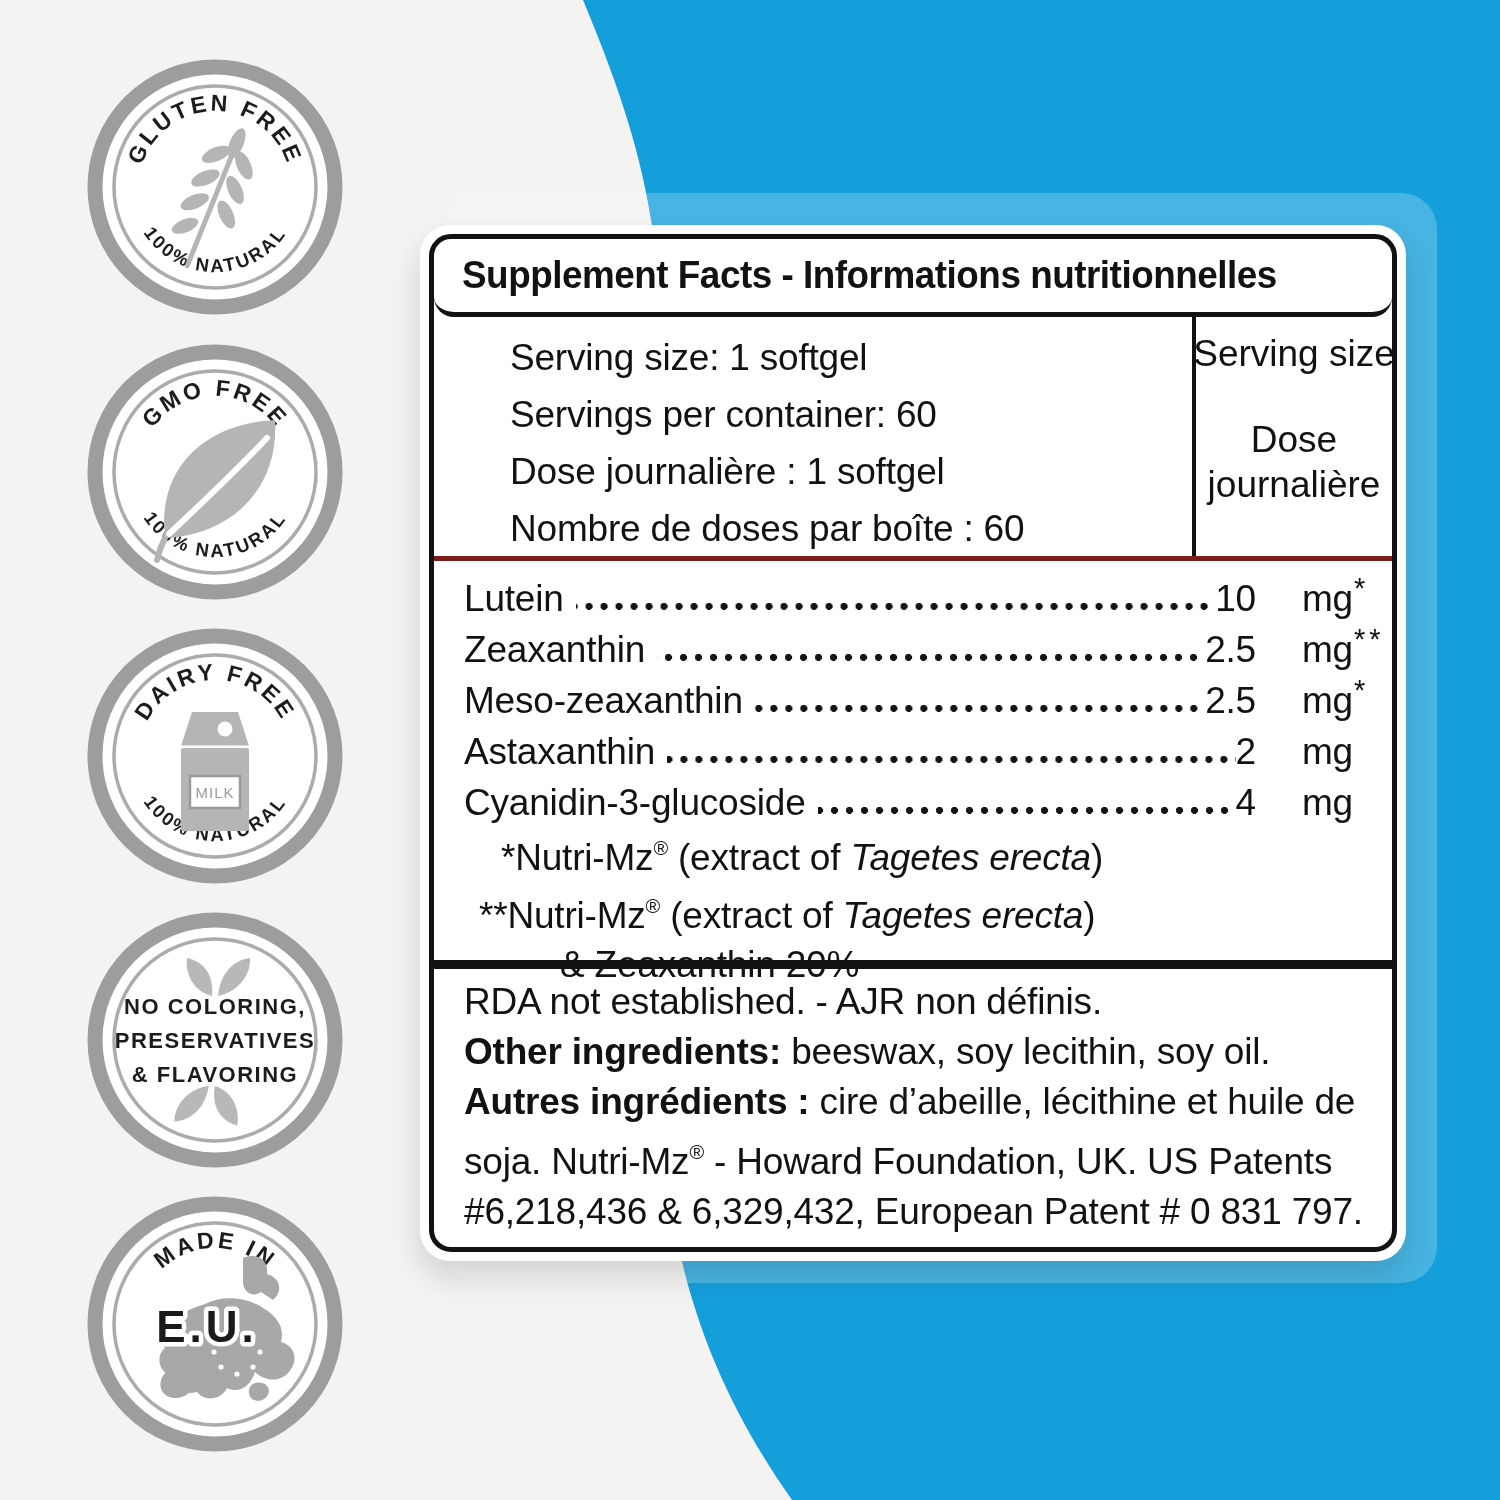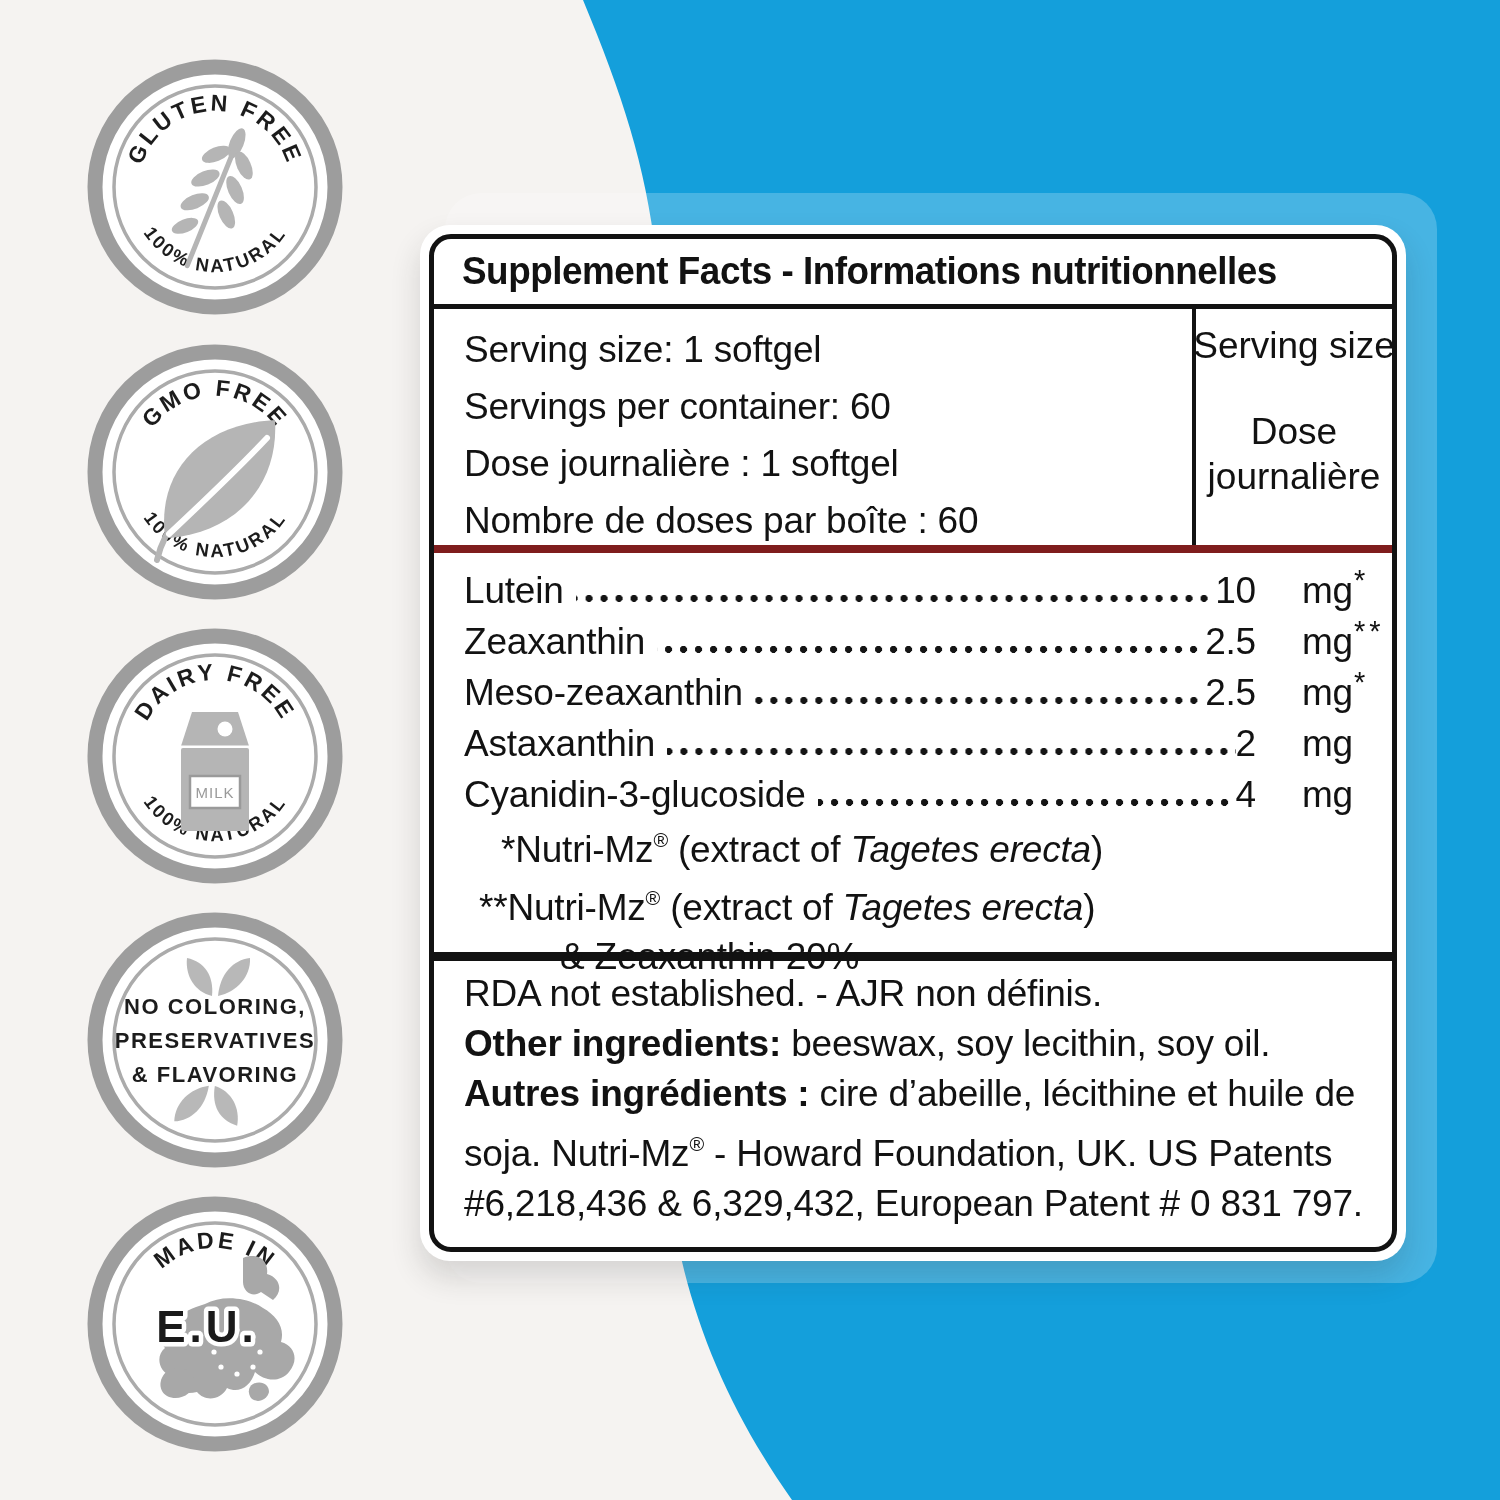--- a/index.html
+++ b/index.html
@@ -18,29 +18,29 @@
     position:absolute;left:420px;top:225px;width:986px;height:1036px;
     background:#ffffff;border-radius:30px;
     box-shadow:0 16px 30px rgba(40,40,40,0.16);
   }
   .facts-table{
     position:absolute;left:9px;top:9px;right:9px;bottom:9px;
     border:5px solid #121212;border-radius:22px;
     display:flex;flex-direction:column;overflow:hidden;
   }
   .title-row{
-    height:70px;border-bottom:5px solid #121212;
-    display:flex;align-items:center;padding:0 0 0 28px;box-sizing:border-box;
+    height:78px;border-bottom:5px solid #121212;
+    display:flex;align-items:center;padding:0 0 0 28px;box-sizing:border-box;border-radius:20px;
   }
   .title-row .t{
     font-size:38px;font-weight:700;letter-spacing:-0.5px;white-space:nowrap;
     transform:scaleX(0.97);transform-origin:left center;
   }
   .serving-row{
-    height:244px;border-bottom:8px solid #7f1d1d;display:flex;box-sizing:border-box;
+    height:244px;border-bottom:5px solid #7f1d1d;display:flex;box-sizing:border-box;padding-left:46px;
   }
   .serving-left{flex:1;padding:12px 10px 0 30px;box-sizing:border-box;}
   .serving-left div{font-size:37px;line-height:57px;letter-spacing:-0.2px;white-space:nowrap;}
   .serving-rightcol{
     width:200px;border-left:4px solid #121212;box-sizing:border-box;
     display:flex;flex-direction:column;align-items:center;padding:0 6px;
   }
   .serving-rightcol .en{margin-top:16px;font-size:37px;white-space:nowrap;}
   .serving-rightcol .fr{margin-top:42px;font-size:37px;line-height:45px;text-align:center;width:200px;}
   .nutrients-sec{

